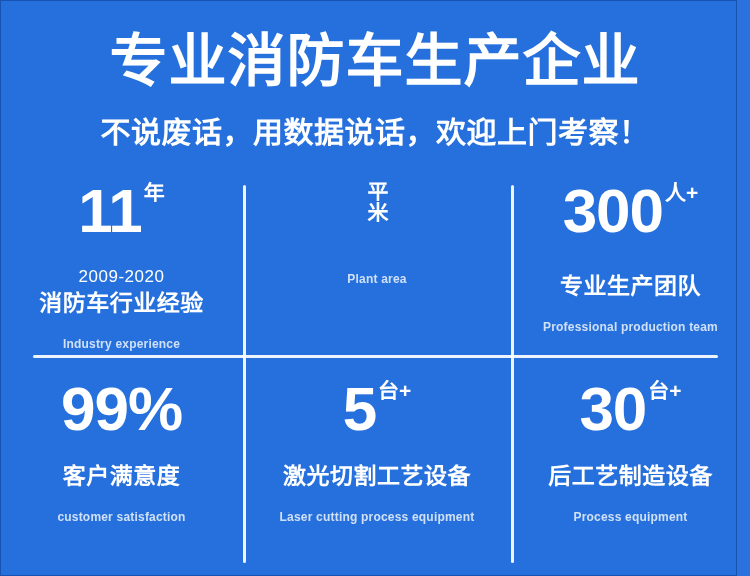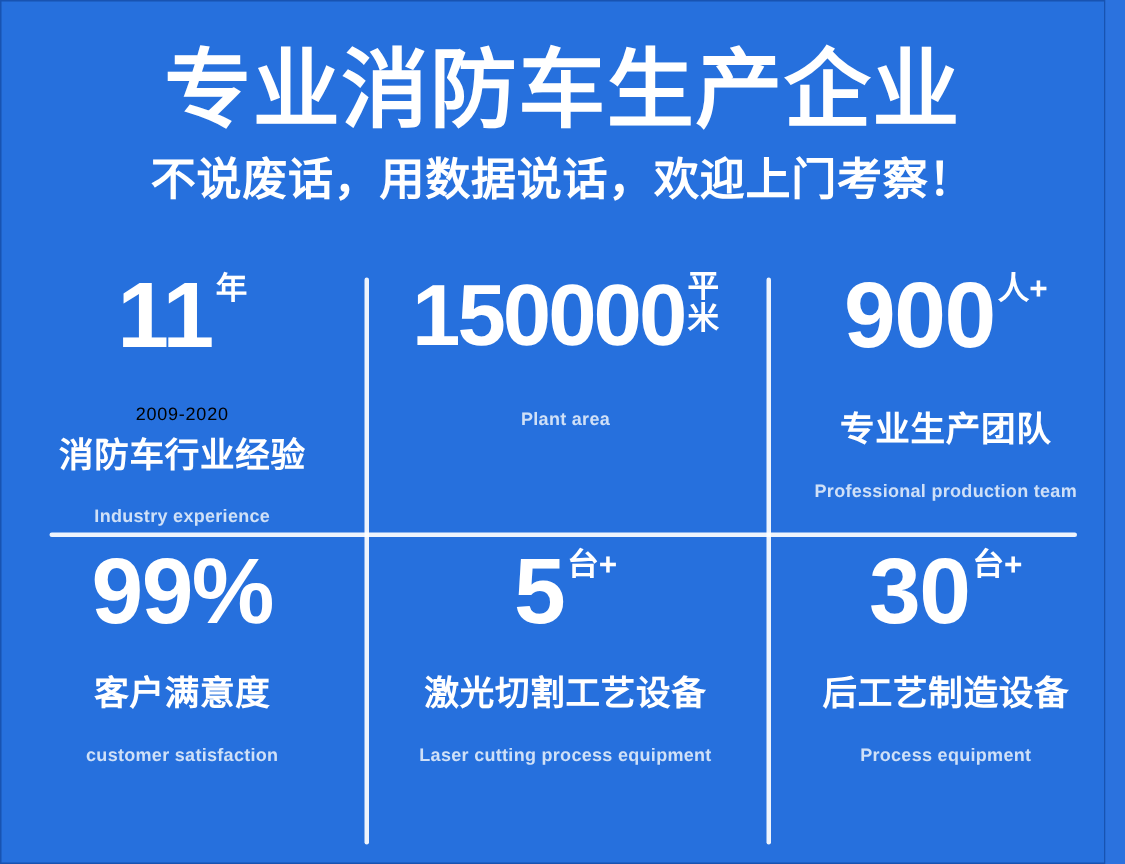--- a/index.html
+++ b/index.html
@@ -42,21 +42,21 @@
   }
   .main-title {
     font-size: 58px;
     line-height: 70px;
     font-weight: 700;
     color: #ffffff;
     letter-spacing: 1px;
     white-space: nowrap;
   }
   .sub-title {
-    margin-top: 4px;
+    margin-top: 16px;
     font-size: 30px;
     line-height: 42px;
     font-weight: 700;
     color: #ffffff;
     letter-spacing: 0.5px;
     white-space: nowrap;
   }
 
   
   .stats-grid {
@@ -91,21 +91,21 @@
   .divider-v.right { left: 511px; }
 
   .row {
     position: absolute;
     left: 0;
     width: 750px;
     height: 176px;
     display: flex;
   }
   .row.top    { top: 0px; }
-  .row.bottom { top: 184px; }
+  .row.bottom { top: 198px; }
 
   .cell {
     display: flex;
     flex-direction: column;
     align-items: center;
     justify-content: flex-start;
     box-sizing: border-box;
   }
   .cell.c1 { width: 243px; }
   .cell.c2 { width: 268px; }
@@ -140,24 +140,24 @@
     display: flex;
     flex-direction: column;
     align-items: center;
     line-height: 21px;
     margin-top: 3px;
   }
 
   
   .period {
     margin-top: 20px;
-    font-size: 12px;
+    font-size: 17px;
     line-height: 21px;
     font-weight: 400;
-    color: #000000;
+    color: #ffffff;
     letter-spacing: 0.5px;
   }
   .label-cn {
     margin-top: 4px;
     font-size: 23px;
     line-height: 24px;
     font-weight: 700;
     color: #ffffff;
     letter-spacing: 0.5px;
     white-space: nowrap;
@@ -198,32 +198,31 @@
           <span class="num">11</span>
           <span class="unit">年</span>
         </div>
         <div class="period">2009-2020</div>
         <div class="label-cn">消防车行业经验</div>
         <div class="label-en">Industry experience</div>
       </div>
 
       <div class="cell c2">
         <div class="figure">
-          <span class="num wide">150000</span>
           <span class="unit stacked">
             <span>平</span>
             <span>米</span>
           </span>
         </div>
         <div class="label-en">Plant area</div>
       </div>
 
       <div class="cell c3">
         <div class="figure">
-          <span class="num">900</span>
+          <span class="num">300</span>
           <span class="unit">人+</span>
         </div>
         <div class="label-cn" style="margin-top:24px;">专业生产团队</div>
         <div class="label-en">Professional production team</div>
       </div>
 
     </div>
 
     <div class="row bottom">
 

